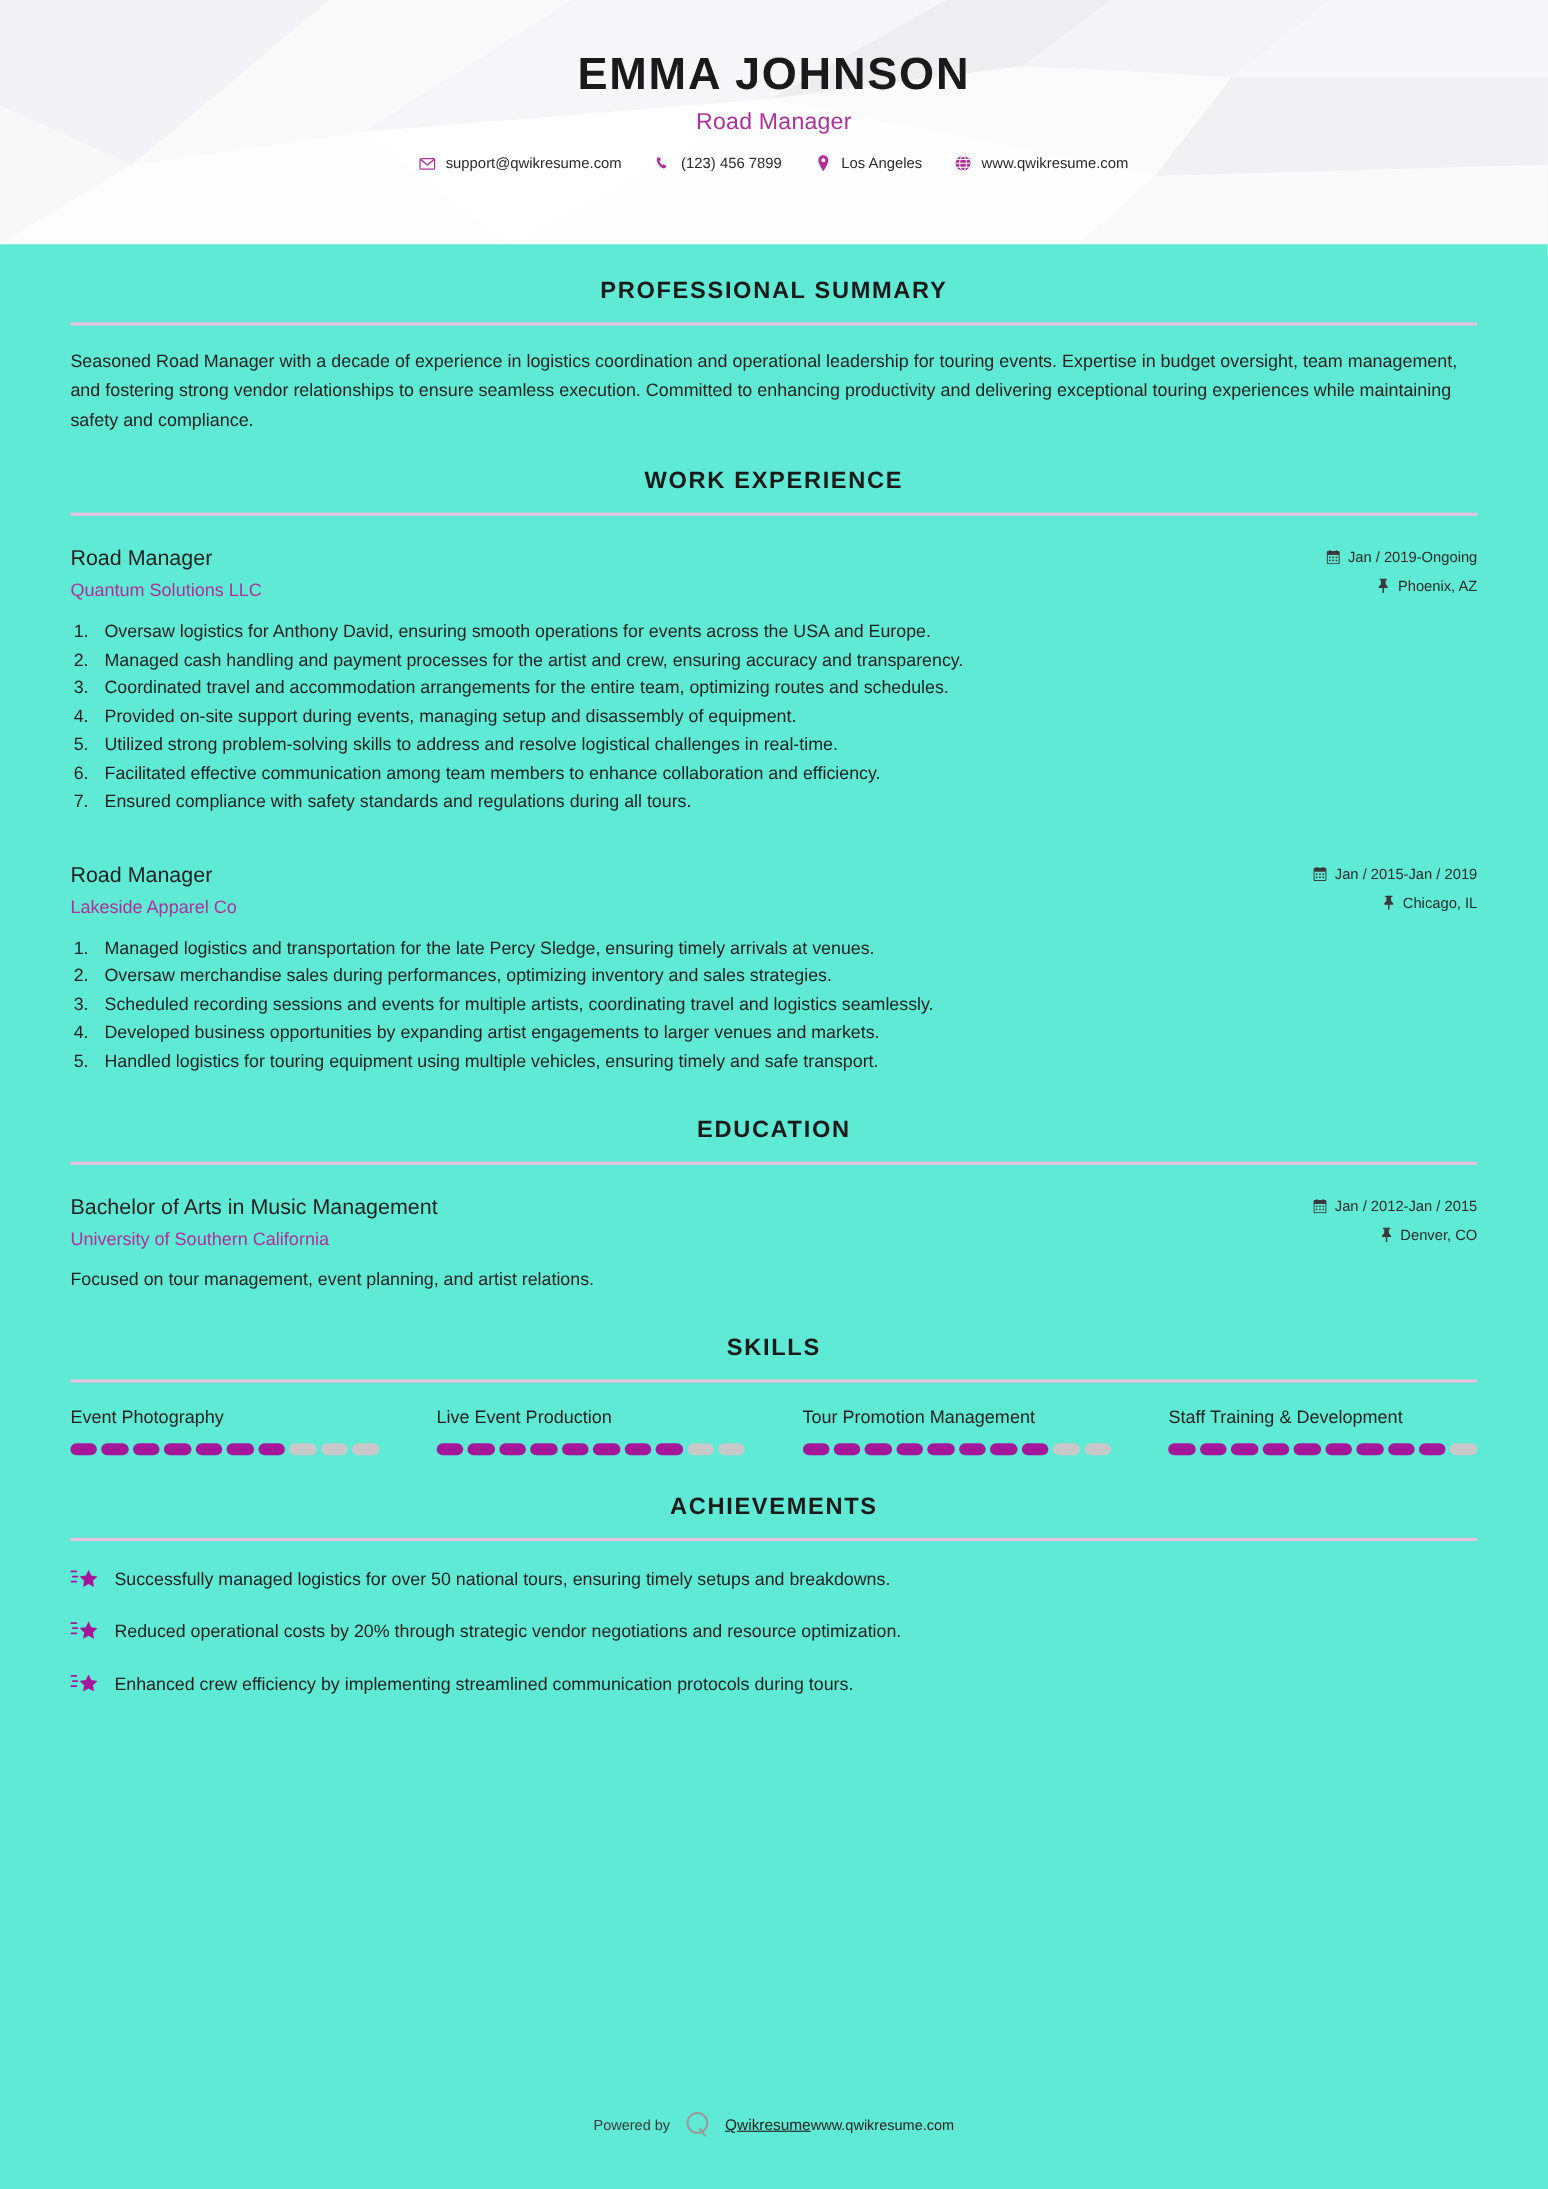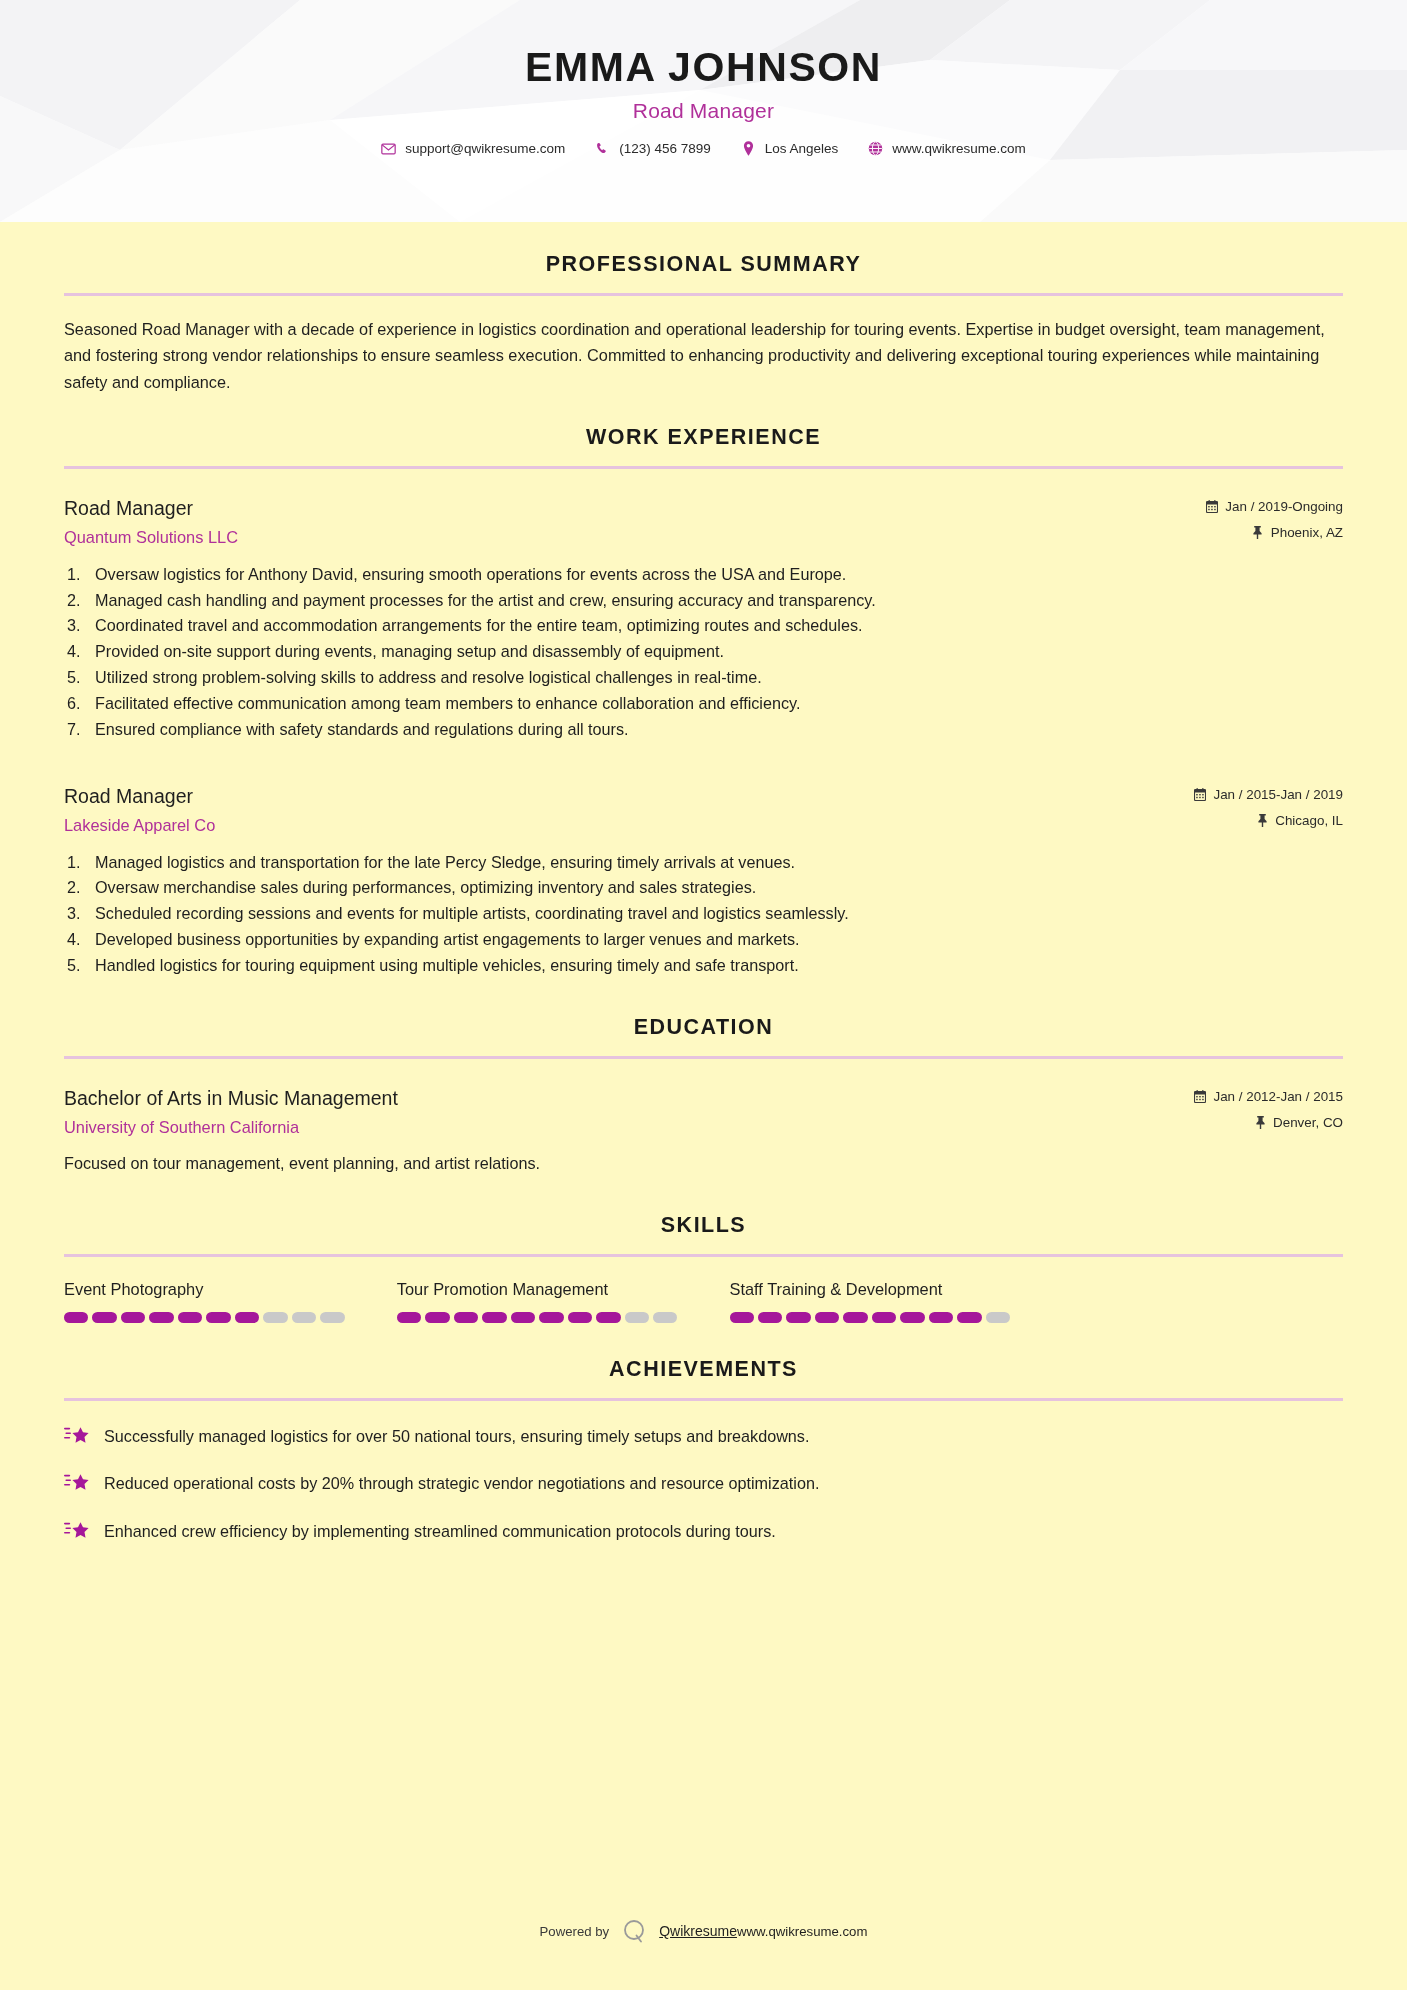--- a/index.html
+++ b/index.html
@@ -15,21 +15,21 @@
     width: 1407px;
     min-height: 1990px;
     position: relative;
     overflow: hidden;
   }
 
   .page {
     width: 1407px;
     min-height: 1990px;
     position: relative;
-    background: #fef9c3;
+    background: #5eead4;
   }
 
   
   .header {
     position: relative;
     height: 222px;
     background: #fbfbfc;
     overflow: hidden;
   }
   .header .facets {
@@ -497,20 +497,35 @@
             <span class="skill-seg on"></span>
             <span class="skill-seg on"></span>
             <span class="skill-seg on"></span>
             <span class="skill-seg on"></span>
             <span class="skill-seg"></span>
             <span class="skill-seg"></span>
             <span class="skill-seg"></span>
           </div>
       </div>
       <div>
+        <div class="skill-name">Live Event Production</div>
+        <div class="skill-bar">
+            <span class="skill-seg on"></span>
+            <span class="skill-seg on"></span>
+            <span class="skill-seg on"></span>
+            <span class="skill-seg on"></span>
+            <span class="skill-seg on"></span>
+            <span class="skill-seg on"></span>
+            <span class="skill-seg on"></span>
+            <span class="skill-seg on"></span>
+            <span class="skill-seg"></span>
+            <span class="skill-seg"></span>
+          </div>
+      </div>
+      <div>
         <div class="skill-name">Tour Promotion Management</div>
         <div class="skill-bar">
             <span class="skill-seg on"></span>
             <span class="skill-seg on"></span>
             <span class="skill-seg on"></span>
             <span class="skill-seg on"></span>
             <span class="skill-seg on"></span>
             <span class="skill-seg on"></span>
             <span class="skill-seg on"></span>
             <span class="skill-seg on"></span>

